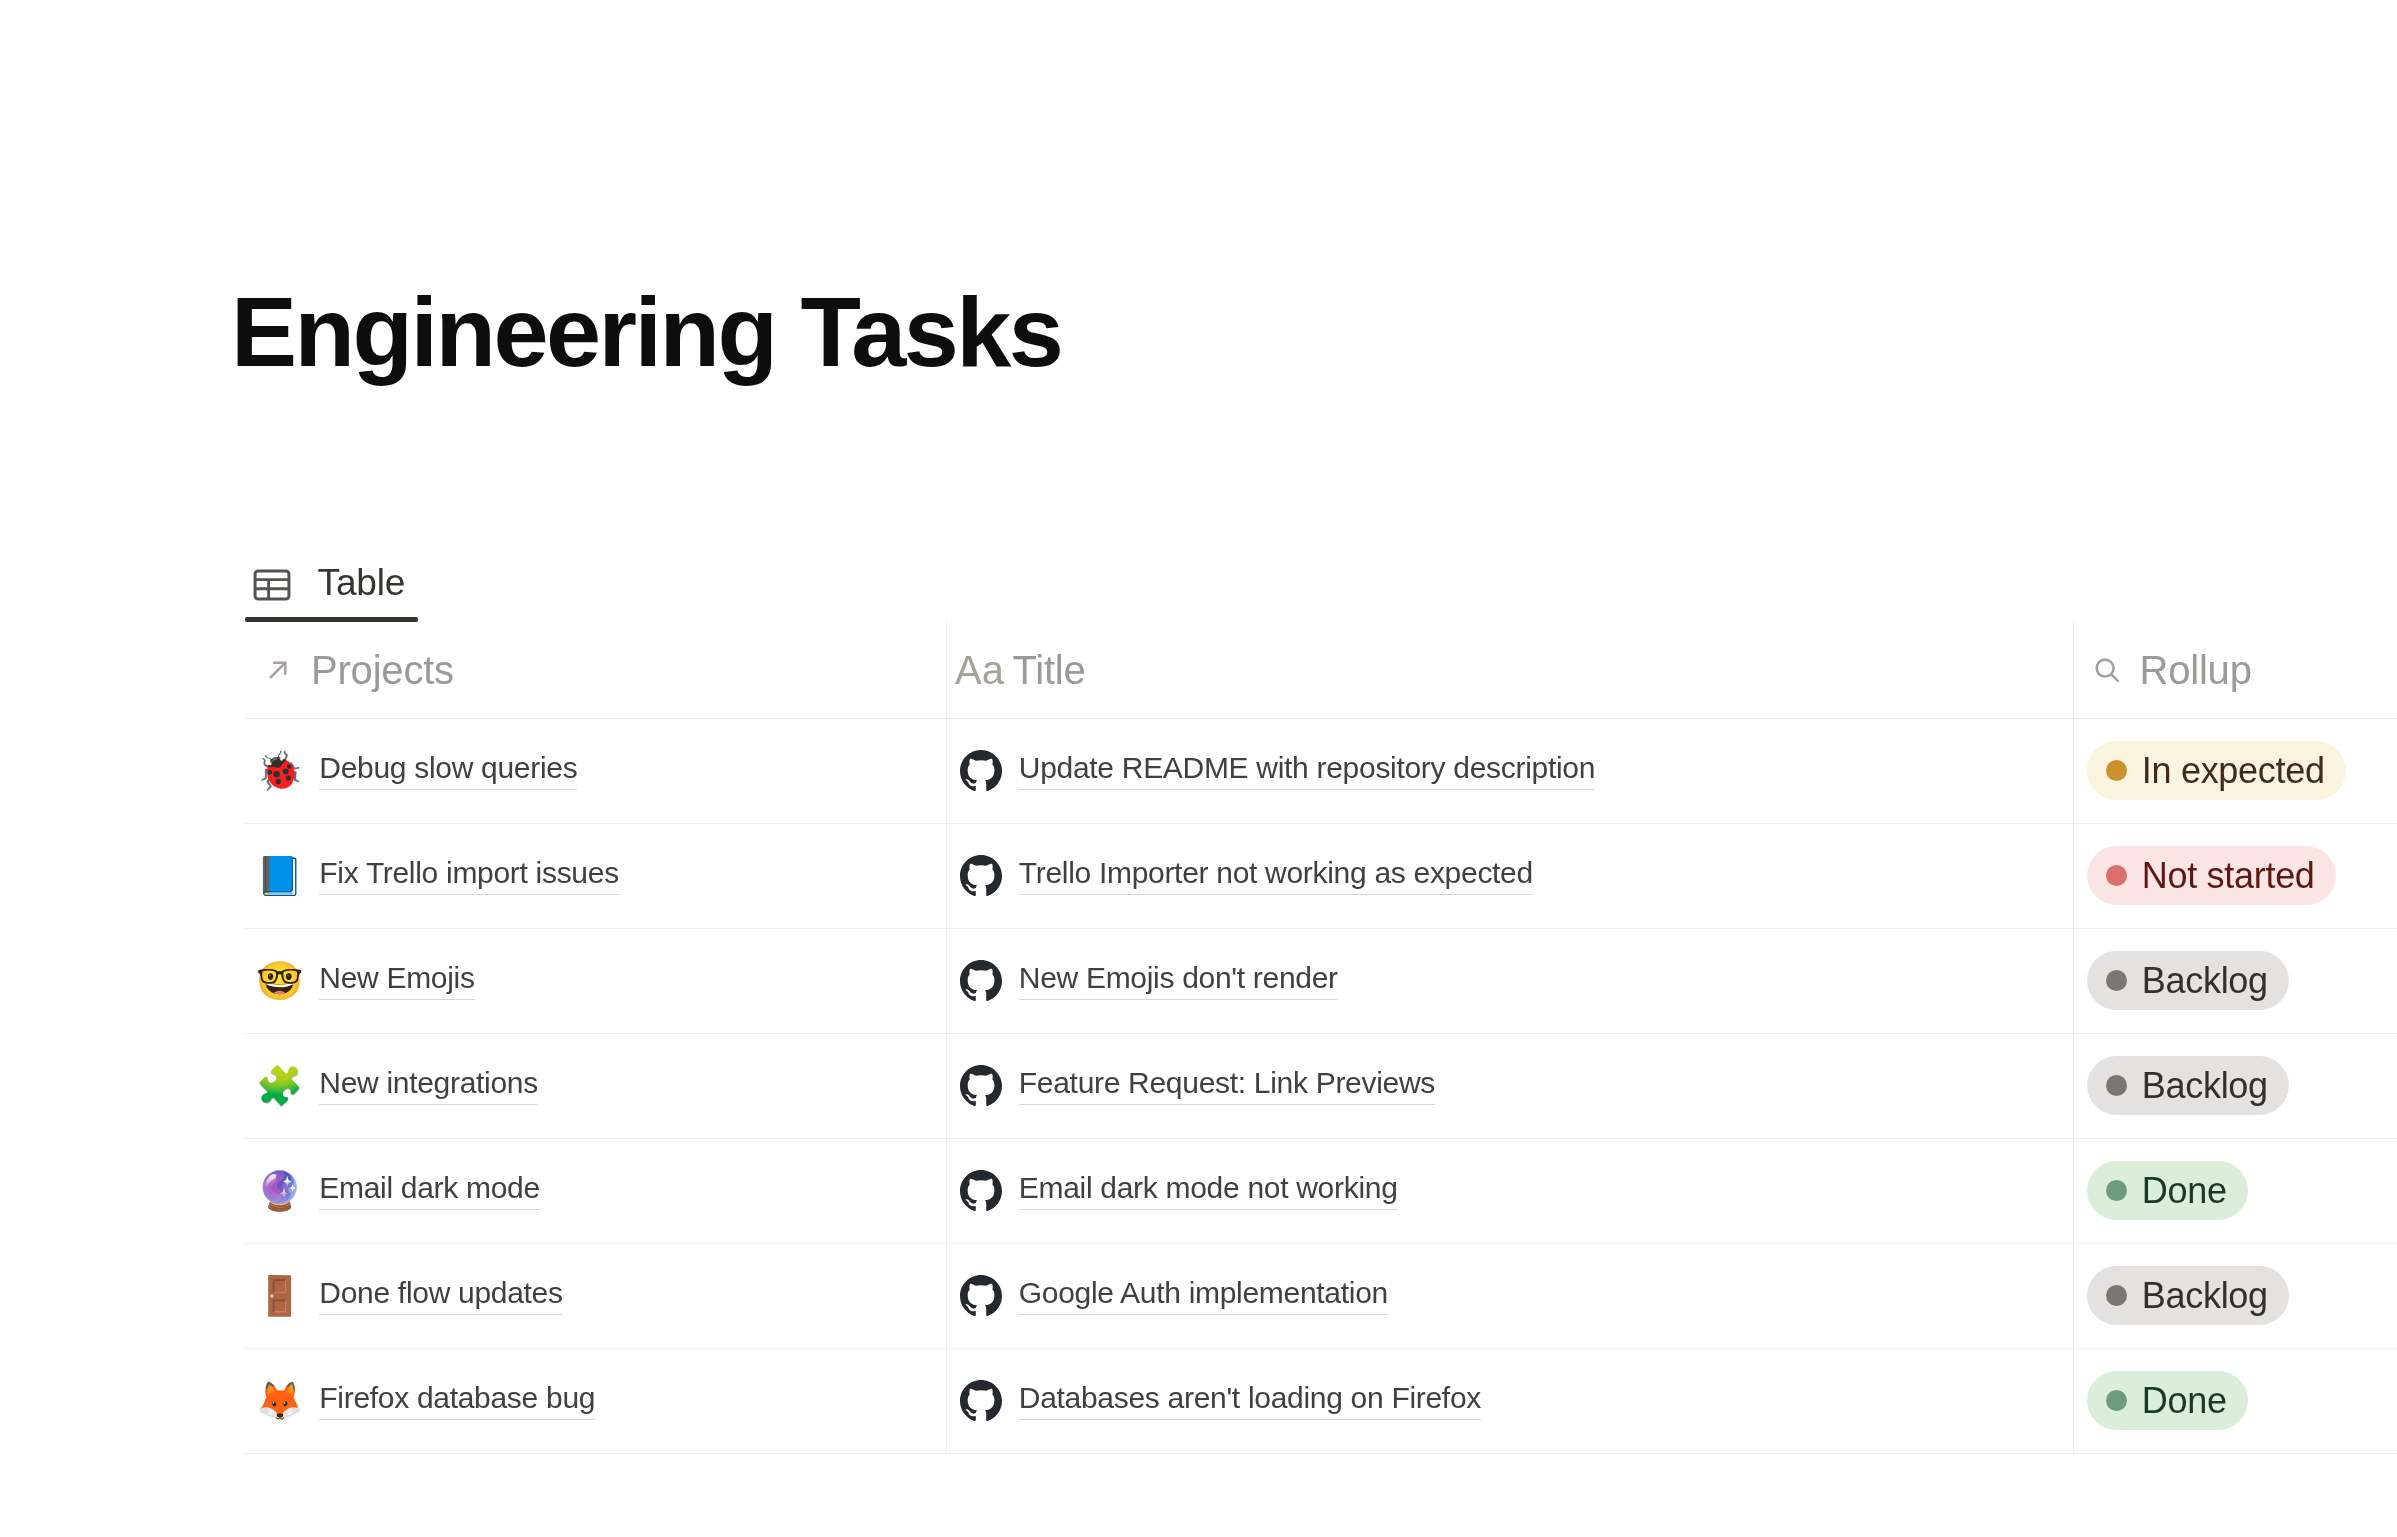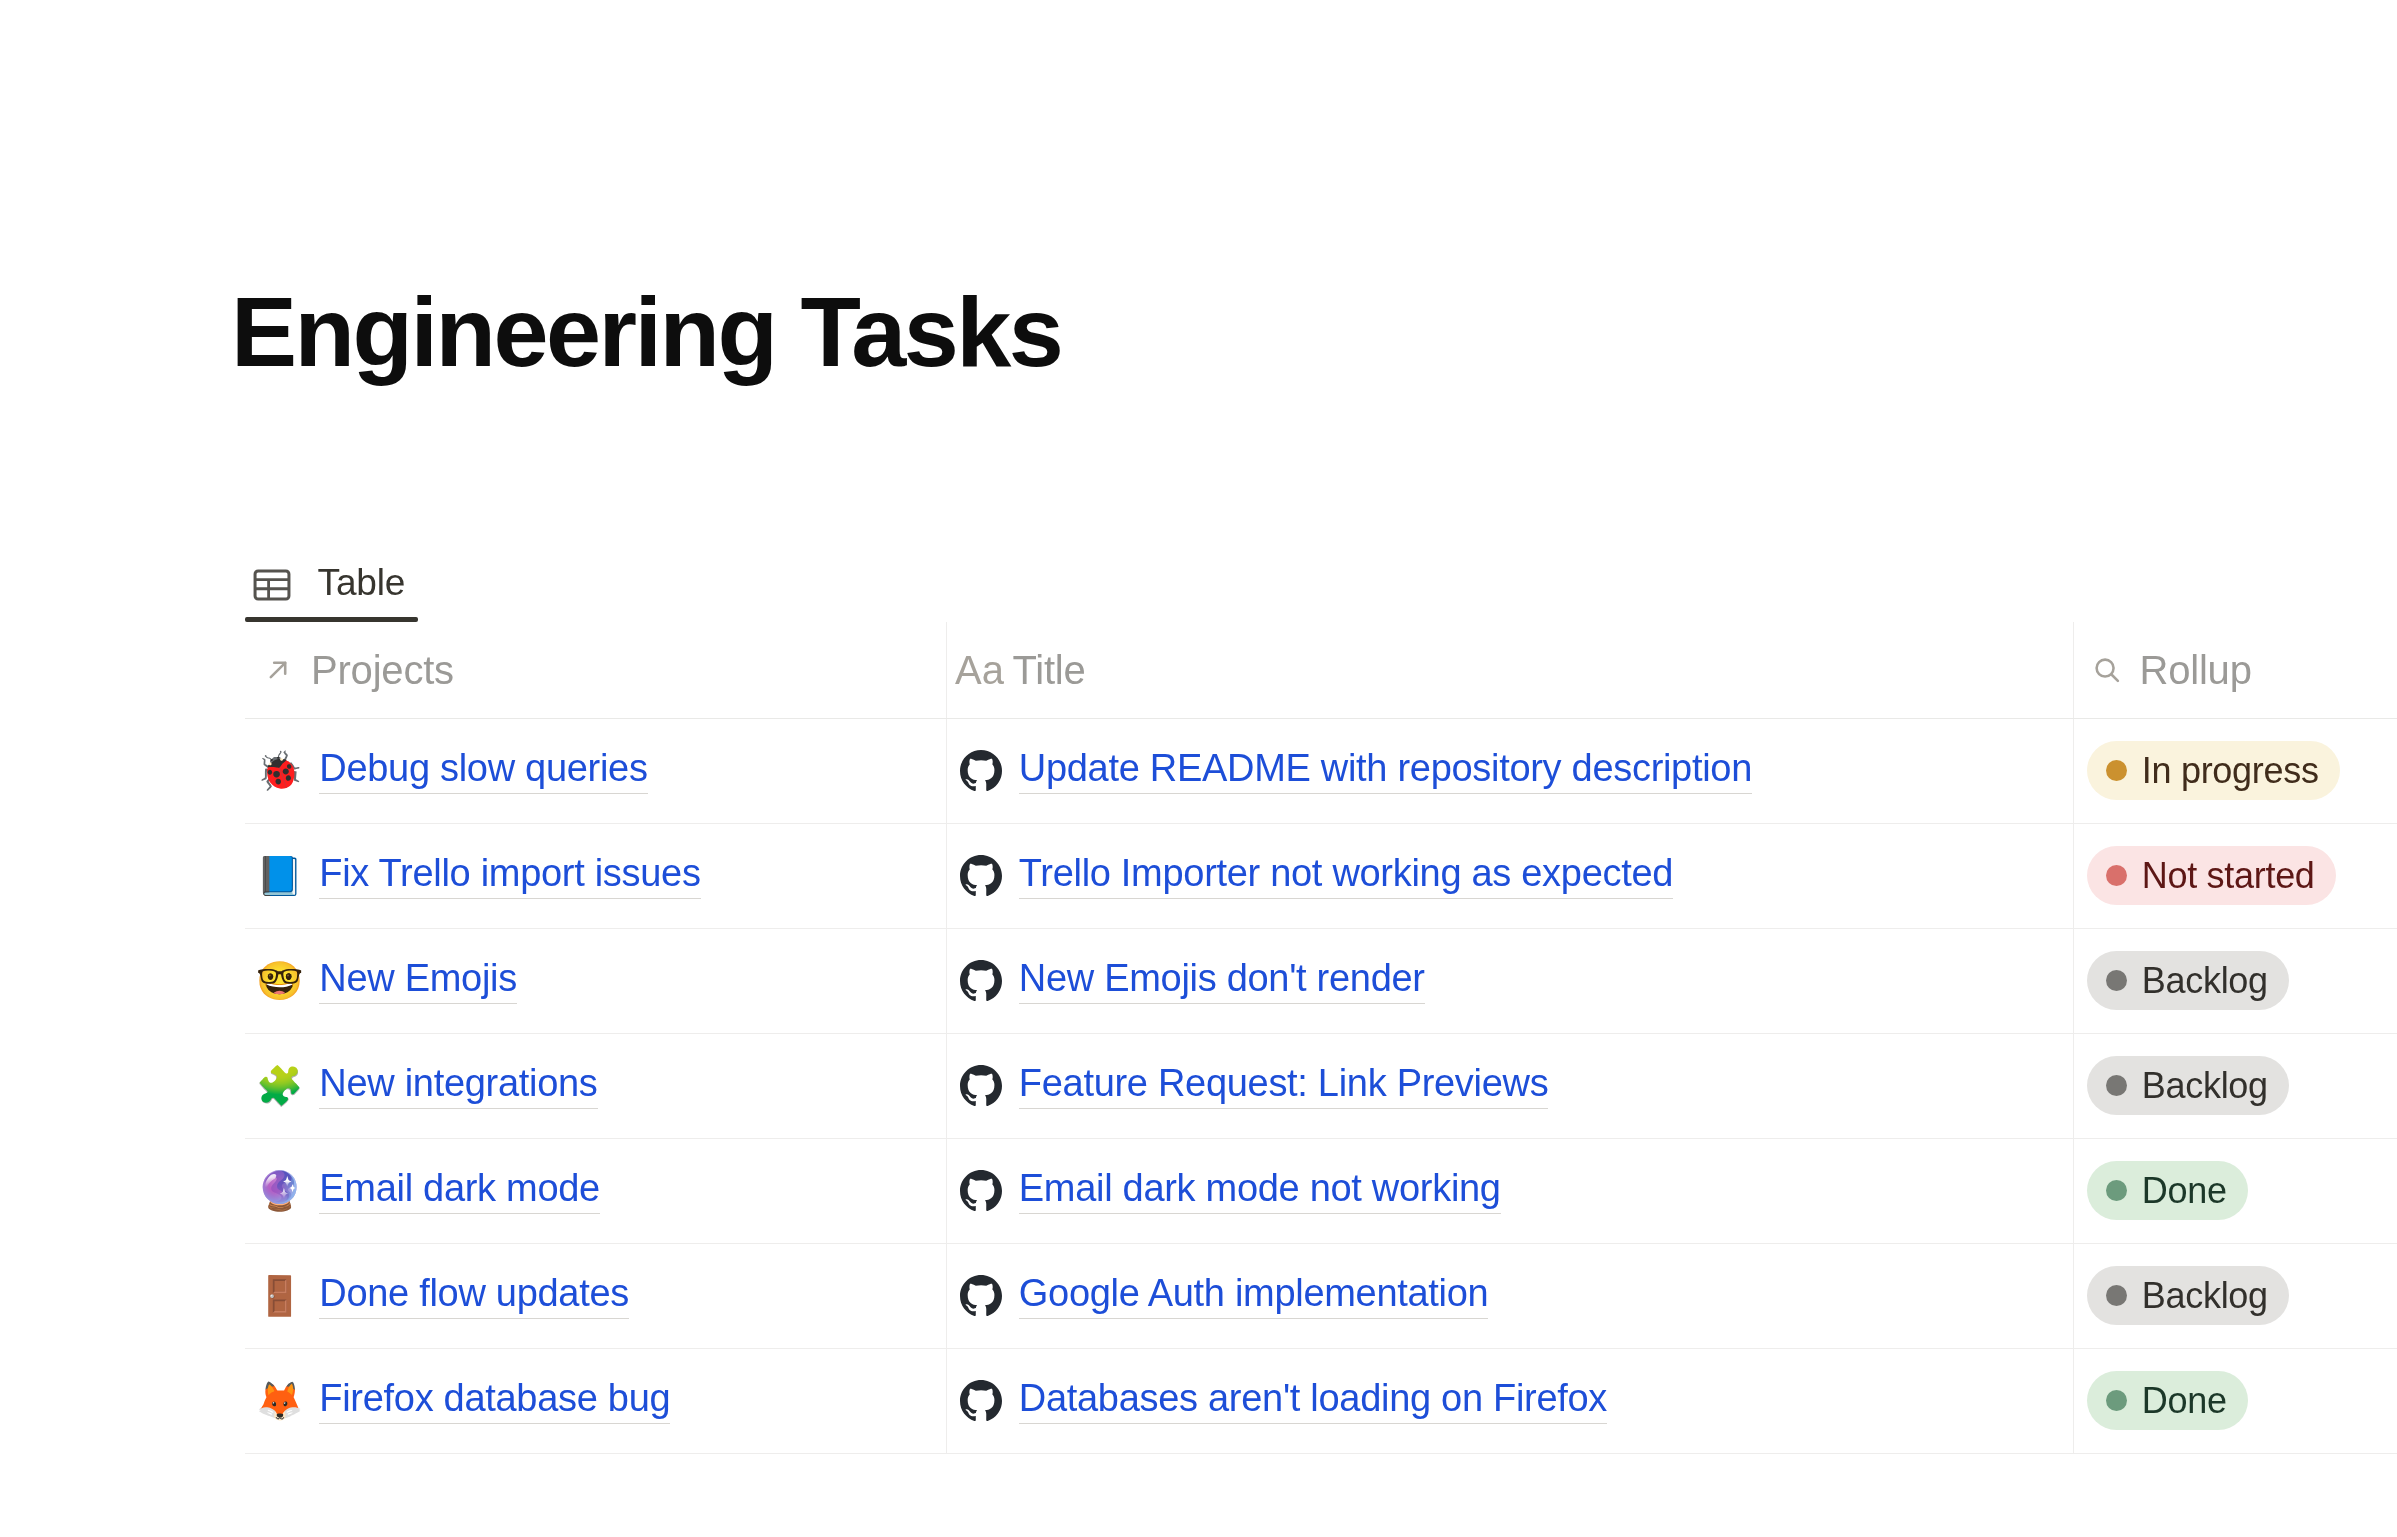--- a/index.html
+++ b/index.html
@@ -164,22 +164,22 @@
   .cell-emoji {
     font-size: 38px;
     line-height: 1;
     width: 44px;
     flex: 0 0 auto;
     display: flex;
     align-items: center;
     justify-content: center;
   }
   .cell-text {
-    font-size: 38px;
-    color: #1d4ed8;
+    font-size: 30px;
+    color: #404040;
     letter-spacing: -0.3px;
     line-height: 1.15;
     border-bottom: 1.9px solid #d8d6d2;
     padding-bottom: 2.9px;
     white-space: nowrap;
   }
 
   .gh-icon {
     width: 42px;
     height: 42px;
@@ -289,21 +289,21 @@
                   <path d="M8 0C3.58 0 0 3.58 0 8c0 3.54 2.29 6.53 5.47 7.59.4.07.55-.17.55-.38 0-.19-.01-.82-.01-1.49-2.01.37-2.53-.49-2.69-.94-.09-.23-.48-.94-.82-1.13-.28-.15-.68-.52-.01-.53.63-.01 1.08.58 1.23.82.72 1.21 1.87.87 2.33.66.07-.52.28-.87.51-1.07-1.78-.2-3.64-.89-3.64-3.95 0-.87.31-1.59.82-2.15-.08-.2-.36-1.02.08-2.12 0 0 .67-.21 2.2.82.64-.18 1.32-.27 2-.27s1.36.09 2 .27c1.53-1.04 2.2-.82 2.2-.82.44 1.1.16 1.92.08 2.12.51.56.82 1.27.82 2.15 0 3.07-1.87 3.75-3.65 3.95.29.25.54.73.54 1.48 0 1.07-.01 1.93-.01 2.2 0 .21.15.46.55.38A8.01 8.01 0 0 0 16 8c0-4.42-3.58-8-8-8Z"></path>
                 </svg>
             </span>
             <span class="cell-text">Update README with repository description</span>
           </div>
         </td>
         <td class="col-sep">
           <div class="rollup-inner">
             <span class="badge" style="background: rgb(250, 243, 221); color: rgb(64, 44, 27);">
               <span class="badge-dot" style="background: rgb(203, 145, 47);"></span>
-              <span>In progress</span>
+              <span>In expected</span>
             </span>
           </div>
         </td>
       </tr>
 
       <tr>
         <td>
           <div class="cell-inner">
             <span class="cell-emoji">📘</span>
             <span class="cell-text">Fix Trello import issues</span>

